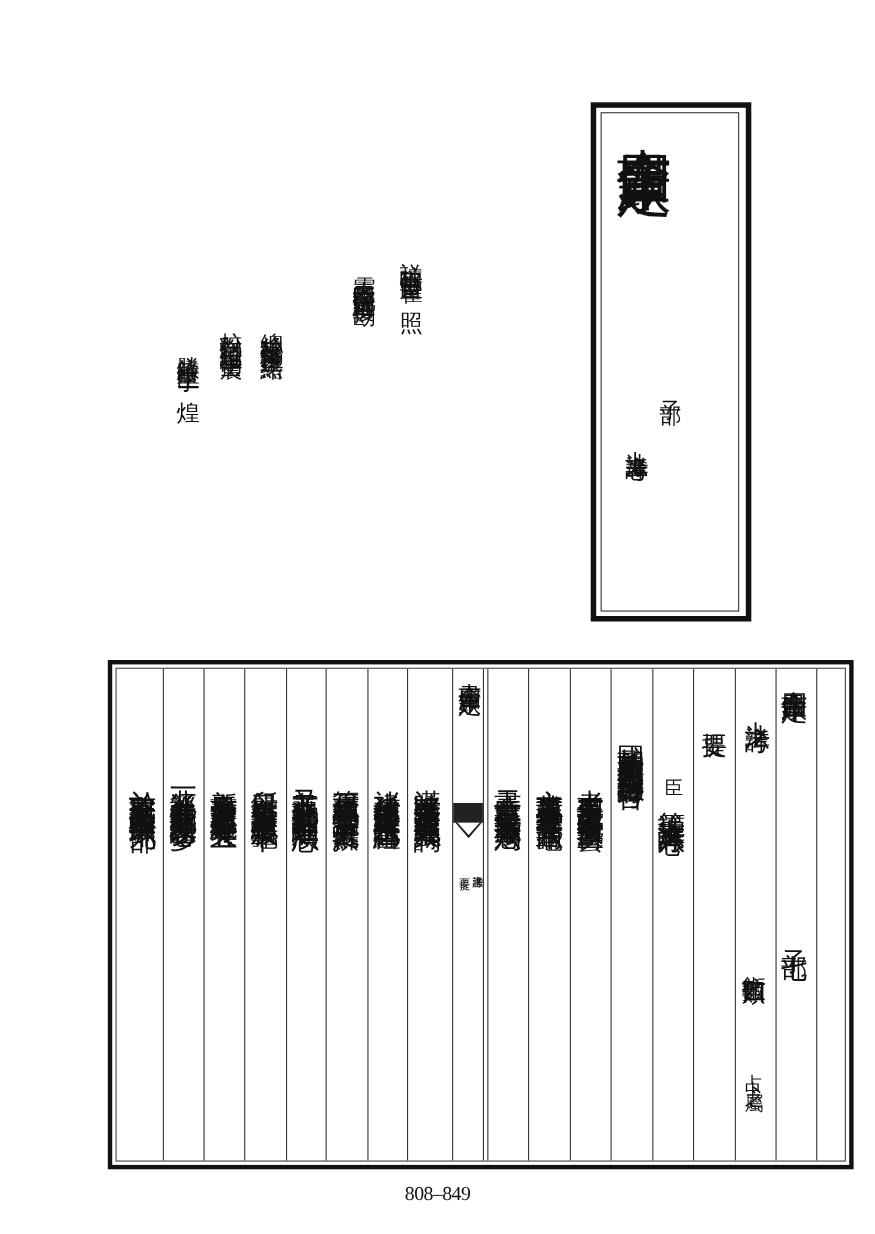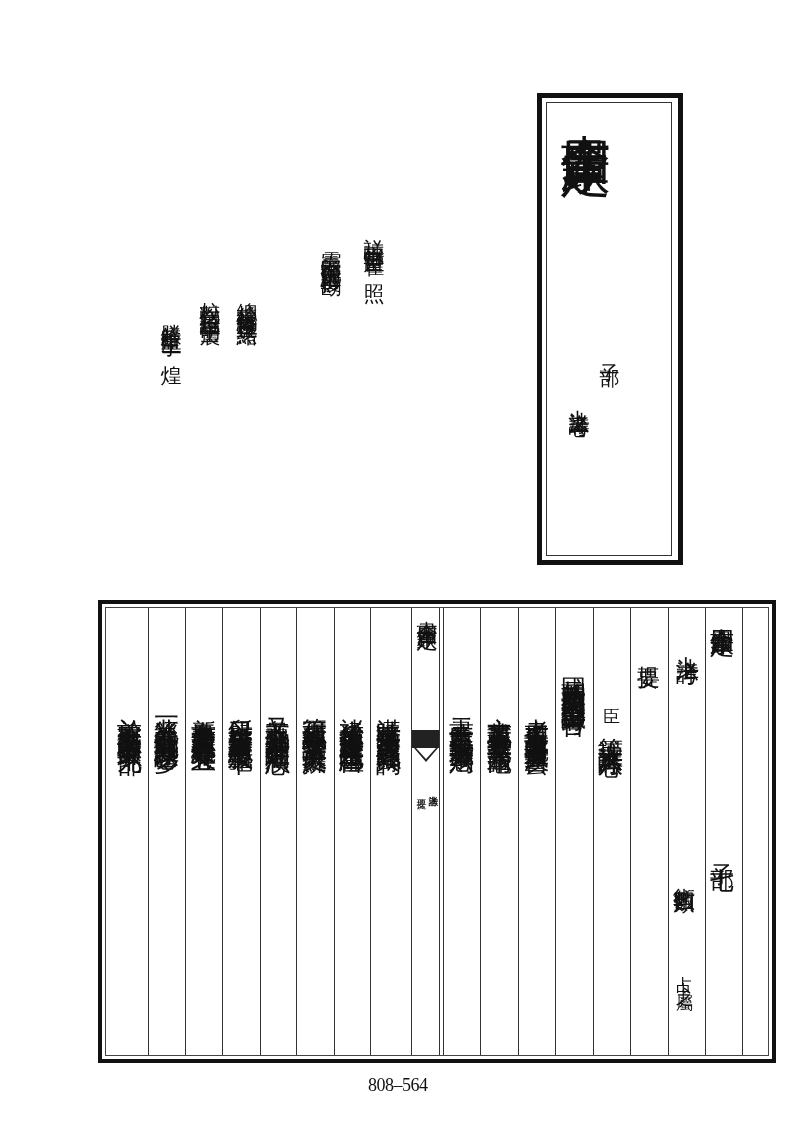--- a/index.html
+++ b/index.html
@@ -98,13 +98,13 @@
     <div class="vt col" style="left:233px; top:90px;">褚少孫補龜策傳所述即其占法也隋書經</div>
     <div class="vt col" style="left:196px; top:90px;">籍志僅載龜經一卷註晉掌卜大夫史蘇撰</div>
     <div class="vt col" style="left:159px; top:90px;">又龜卜五兆動摇訣一卷不註姓名則漢志</div>
     <div class="vt col" style="left:122px; top:90px;">所録已亡矣舊唐書經籍志絶不載及龜卜</div>
     <div class="vt col" style="left:85px; top:90px;">新唐書藝文志乃載孫思邈龜經一卷又五</div>
     <div class="vt col" style="left:48px; top:90px;">兆筭經一卷龜卜五兆動摇經訣一卷巳多</div>
     <div class="vt col" style="left:11px; top:90px;">於前宋史藝文志又頓增史蘇以下十九部</div>
   </div>
 </div>
 
-<div id="page-number">808–564</div>
+<div id="page-number">808–849</div>
 
 </body></html>

